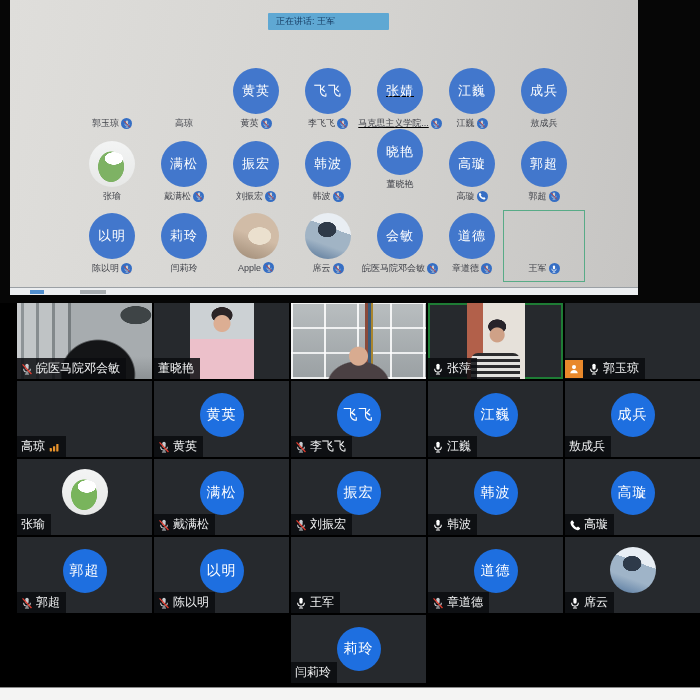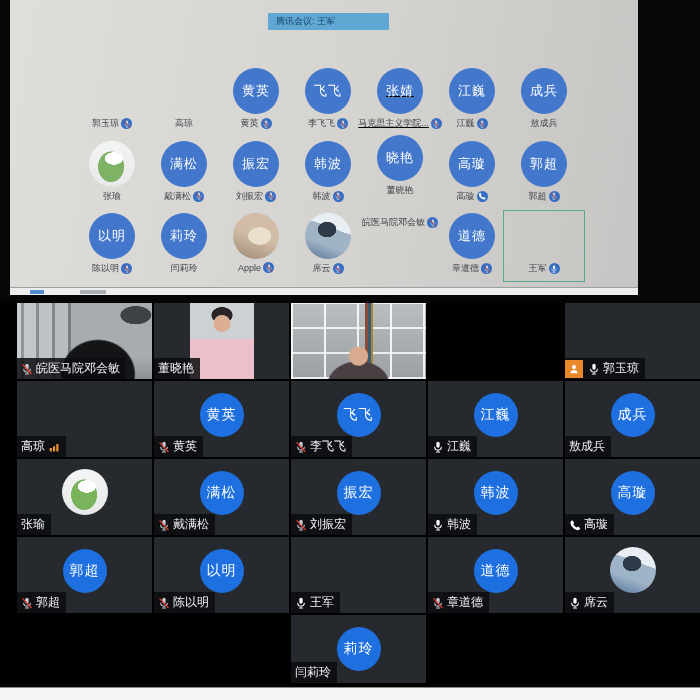--- a/index.html
+++ b/index.html
@@ -106,21 +106,21 @@
 
   .bottom-strip{position:absolute;left:0;bottom:0;width:700px;height:12px;background:#f4f4f3;
                 border-top:1px solid #8a8a8a;}
 </style>
 </head>
 <body>
 
 <div class="photo">
   <div class="screen">
     <div class="banner">
-      <span>腾讯会议: 王军</span>
+      <span>正在讲话: 王军</span>
     </div>
     <div id="top-grid">
         <div class="tcell" style="left: 64px; top: 68px;">
           <div class="tava av-guoyuqiong"></div>
           <div class="tlab">
             <span>郭玉琼</span>
             <span class="tbadge">
               <svg class="ic" viewBox="0 0 14 14">
                 <rect x="5.1" y=".8" width="3.8" height="7" rx="1.9" fill="#c9ccd0"></rect>
                 <path d="M3.1 6.6a3.9 3.9 0 0 0 7.8 0" fill="none" stroke="#c9ccd0" stroke-width="1.2"></path>
@@ -263,21 +263,21 @@
               <svg class="ic" viewBox="0 0 14 14">
                 <rect x="5.1" y=".8" width="3.8" height="7" rx="1.9" fill="#c9ccd0"></rect>
                 <path d="M3.1 6.6a3.9 3.9 0 0 0 7.8 0" fill="none" stroke="#c9ccd0" stroke-width="1.2"></path>
                 <line x1="7" y1="10.7" x2="7" y2="12.4" stroke="#c9ccd0" stroke-width="1.2"></line>
                 <line x1="4.6" y1="12.9" x2="9.4" y2="12.9" stroke="#c9ccd0" stroke-width="1.1"></line>
                 <line x1="1.8" y1="1.6" x2="12.2" y2="12.8" stroke="#e23b2e" stroke-width="1.5"></line>
               </svg>
             </span>
           </div>
         </div>
-        <div class="tcell" style="left: 352px; top: 135px;">
+        <div class="tcell" style="left: 352px; top: 129px;">
           <div class="tava blue">
             <span>晓艳</span>
           </div>
           <div class="tlab">
             <span>董晓艳</span>
           </div>
         </div>
         <div class="tcell" style="left: 424px; top: 140.5px;">
           <div class="tava blue">
             <span>高璇</span>
@@ -357,20 +357,23 @@
                 <rect x="5.1" y=".8" width="3.8" height="7" rx="1.9" fill="#c9ccd0"></rect>
                 <path d="M3.1 6.6a3.9 3.9 0 0 0 7.8 0" fill="none" stroke="#c9ccd0" stroke-width="1.2"></path>
                 <line x1="7" y1="10.7" x2="7" y2="12.4" stroke="#c9ccd0" stroke-width="1.2"></line>
                 <line x1="4.6" y1="12.9" x2="9.4" y2="12.9" stroke="#c9ccd0" stroke-width="1.1"></line>
                 <line x1="1.8" y1="1.6" x2="12.2" y2="12.8" stroke="#e23b2e" stroke-width="1.5"></line>
               </svg>
             </span>
           </div>
         </div>
         <div class="tcell" style="left: 352px; top: 213px;">
+          <div class="tava blue">
+            <span>会敏</span>
+          </div>
           <div class="tlab">
             <span>皖医马院邓会敏</span>
             <span class="tbadge">
               <svg class="ic" viewBox="0 0 14 14">
                 <rect x="5.1" y=".8" width="3.8" height="7" rx="1.9" fill="#c9ccd0"></rect>
                 <path d="M3.1 6.6a3.9 3.9 0 0 0 7.8 0" fill="none" stroke="#c9ccd0" stroke-width="1.2"></path>
                 <line x1="7" y1="10.7" x2="7" y2="12.4" stroke="#c9ccd0" stroke-width="1.2"></line>
                 <line x1="4.6" y1="12.9" x2="9.4" y2="12.9" stroke="#c9ccd0" stroke-width="1.1"></line>
                 <line x1="1.8" y1="1.6" x2="12.2" y2="12.8" stroke="#e23b2e" stroke-width="1.5"></line>
               </svg>
@@ -434,20 +437,36 @@
     </div>
     <div class="tile" style="left: 154px; top: 0px; width: 135px; height: 76px;">
       <div class="strip s-dong"></div>
       <div class="blab">
         <span>董晓艳</span>
       </div>
     </div>
     <div class="tile" style="left: 291px; top: 0px; width: 135px; height: 76px;">
       <div class="video v-zhangjing"></div>
     </div>
+    <div class="tile active" style="left: 428px; top: 0px; width: 135px; height: 76px;">
+      <div class="strip s-zhangping">
+        <div class="shirt"></div>
+      </div>
+      <div class="blab">
+        <span>
+          <svg class="ic" viewBox="0 0 14 14">
+            <rect x="5.1" y=".8" width="3.8" height="7" rx="1.9" fill="#ffffff"></rect>
+            <path d="M3.1 6.6a3.9 3.9 0 0 0 7.8 0" fill="none" stroke="#ffffff" stroke-width="1.2"></path>
+            <line x1="7" y1="10.7" x2="7" y2="12.4" stroke="#ffffff" stroke-width="1.2"></line>
+            <line x1="4.6" y1="12.9" x2="9.4" y2="12.9" stroke="#ffffff" stroke-width="1.1"></line>
+          </svg>
+        </span>
+        <span>张萍</span>
+      </div>
+    </div>
     <div class="tile" style="left: 565px; top: 0px; width: 135px; height: 76px;">
       <div class="bava av-guoyuqiong"></div>
       <div class="blab">
         <span class="pbadge">
           <svg viewBox="0 0 14 14">
             <circle cx="7" cy="4.8" r="2.4" fill="#fff"></circle>
             <path d="M2.6 12c.4-2.5 2.3-3.8 4.4-3.8s4 1.3 4.4 3.8Z" fill="#fff"></path>
           </svg>
         </span>
         <span>

